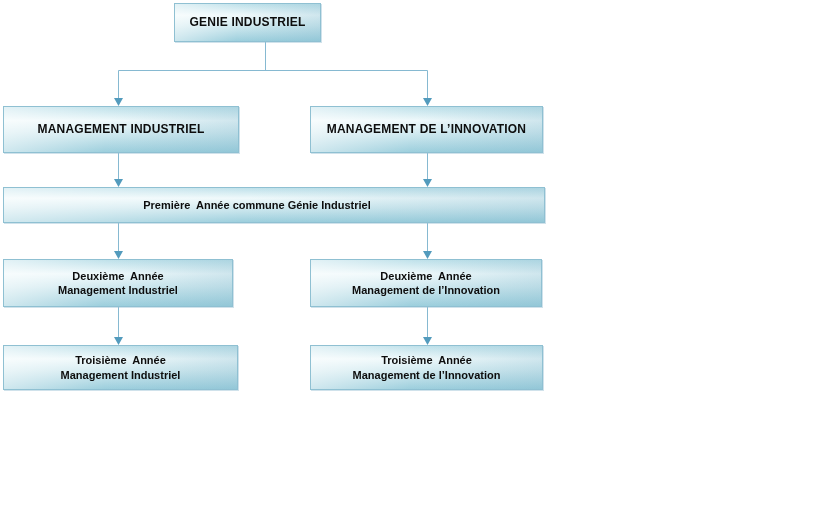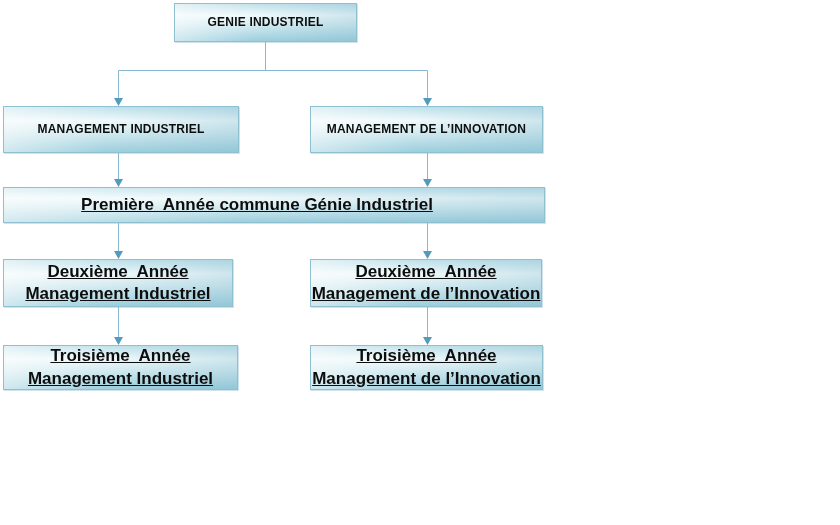--- a/index.html
+++ b/index.html
@@ -36,23 +36,23 @@
     justify-content: center;
     text-align: center;
   }
   .node .lbl {
     font-weight: bold;
     color: #0d0d0d;
     white-space: pre-wrap;
     line-height: 1.3;
   }
   .caps .lbl   { font-size: 12px;   letter-spacing: 0.2px; }
-  .mixed .lbl  { font-size: 17px; text-decoration: underline; }
+  .mixed .lbl  { font-size: 11px; }
   
-  #n-root   { left: 174px; top:   3px; width: 183px; height: 39px; }
+  #n-root   { left: 174px; top:   3px; width: 147px; height: 39px; }
   #n-mi     { left:   3px; top: 106px; width: 236px; height: 47px; }
   #n-minn   { left: 310px; top: 106px; width: 233px; height: 47px; }
   #n-common { left:   3px; top: 187px; width: 542px; height: 36px; }
   #n-common .lbl { padding-right: 34px; }
   #n-y2-mi  { left:   3px; top: 259px; width: 230px; height: 48px; }
   #n-y2-minn{ left: 310px; top: 259px; width: 232px; height: 48px; }
   #n-y3-mi  { left:   3px; top: 345px; width: 235px; height: 45px; }
   #n-y3-minn{ left: 310px; top: 345px; width: 233px; height: 45px; }
 </style>
 </head>

